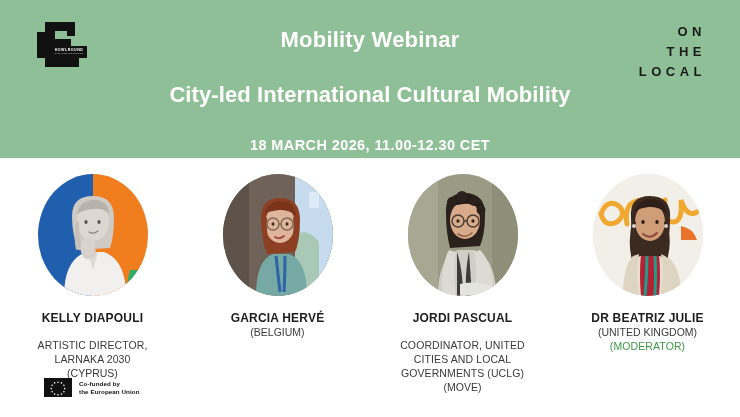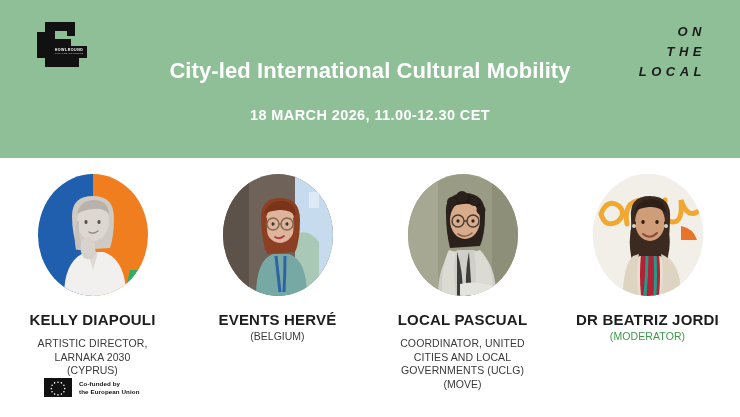--- a/index.html
+++ b/index.html
@@ -24,21 +24,21 @@
   .title-main{
     color:#ffffff;font-size:22px;font-weight:bold;letter-spacing:.2px;
     line-height:1.1;text-align:center;
   }
   .title-sub{
     color:#ffffff;font-size:22px;font-weight:bold;letter-spacing:.1px;
     line-height:1.1;text-align:center;margin-top:31px;
   }
   .title-date{
     color:#ffffff;font-size:14.5px;font-weight:bold;letter-spacing:.4px;
-    text-align:center;margin-top:24px;
+    text-align:center;margin-top:30px;
   }
 
   
   .howlround{
     position:absolute;left:37px;top:22px;width:50px;height:45px;
   }
   .hr-blk{position:absolute;background:#111111;}
   .hr-label{
     position:absolute;left:14px;top:24px;width:36px;height:12px;
     background:#111111;display:flex;flex-direction:column;
@@ -47,43 +47,43 @@
   .hr-label .l1{color:#ffffff;font-size:3.6px;font-weight:bold;letter-spacing:.5px;}
   .hr-label .l2{color:#cccccc;font-size:2.4px;letter-spacing:.3px;margin-top:1px;}
 
   
   .otm{
     position:absolute;right:34px;top:22px;
     display:flex;flex-direction:column;align-items:flex-end;
   }
   .otm div{
     color:#1a1a1a;font-size:13px;font-weight:bold;letter-spacing:4.5px;
-    line-height:1.55;text-indent:4.5px;font-style:italic;
+    line-height:1.55;text-indent:4.5px;
   }
 
   
   .speakers{
     position:absolute;left:0;top:158px;width:740px;height:259px;
     display:flex;
   }
   .speaker{
     flex:1 1 0;display:flex;flex-direction:column;align-items:center;
     padding-top:16px;box-sizing:border-box;
   }
   .avatar{
     width:110px;height:122px;border-radius:50%;overflow:hidden;
     position:relative;background:#e8e8e8;
   }
   .avatar svg{display:block;width:100%;height:100%;}
   .sp-name{
-    margin-top:15px;color:#1d1d1d;font-size:15px;font-weight:bold;
+    margin-top:15px;color:#1d1d1d;font-size:12px;font-weight:bold;
     letter-spacing:.2px;text-align:center;line-height:1.25;
   }
   .sp-role{
-    margin-top:7px;color:#3a3a3a;font-size:10.5px;letter-spacing:.1px;
+    margin-top:13px;color:#3a3a3a;font-size:10.5px;letter-spacing:.1px;
     text-align:center;line-height:1.32;max-width:160px;
   }
   .sp-country{
     color:#3a3a3a;font-size:10.5px;text-align:center;line-height:1.32;
   }
   .sp-mod{
     color:#3e9a49;font-size:10.5px;font-weight:normal;text-align:center;
     line-height:1.32;letter-spacing:.1px;
   }
 
@@ -114,20 +114,21 @@
       <div class="hr-blk" style="left:8px;top:36px;width:34px;height:9px;"></div>
       <div class="hr-blk" style="left:30px;top:0px;width:8px;height:14px;"></div>
       <div class="hr-blk" style="left:0px;top:10px;width:12px;height:26px;"></div>
       <div class="hr-label">
         <span class="l1">HOWLROUND</span>
         <span class="l2">THEATRE COMMONS</span>
       </div>
     </div>
 
     <div class="header-titles">
+      <div class="title-main">Mobility Webinar</div>
       <div class="title-sub">City-led International Cultural Mobility</div>
       <div class="title-date">18 MARCH 2026, 11.00-12.30 CET</div>
     </div>
 
     <div class="otm">
       <div>ON</div>
       <div>THE</div>
       <div>LOCAL</div>
     </div>
   </div>
@@ -180,21 +181,21 @@
             <path d="M42 42 Q38 58 42 76 L47 73 Q43 58 44 44 Z" fill="#8d3f23"></path>
             <circle cx="50" cy="50" r="6" fill="none" stroke="#7c6a4e" stroke-width="1.4"></circle>
             <circle cx="64" cy="50" r="6" fill="none" stroke="#7c6a4e" stroke-width="1.4"></circle>
             <line x1="56" y1="50" x2="58" y2="50" stroke="#7c6a4e" stroke-width="1.4"></line>
             <ellipse cx="50" cy="50" rx="1.5" ry="1.8" fill="#3b3028"></ellipse>
             <ellipse cx="64" cy="50" rx="1.5" ry="1.8" fill="#3b3028"></ellipse>
             <path d="M52 63 Q56 66 61 62" stroke="#a4453f" stroke-width="1.8" fill="none" stroke-linecap="round"></path>
           </g>
         </svg>
       </div>
-      <div class="sp-name">EVENTS HERVÉ</div>
+      <div class="sp-name">GARCIA HERVÉ</div>
       <div class="sp-country">(BELGIUM)</div>
       <div class="sp-mod"></div>
     </div>
 
     <div class="speaker">
       <div class="avatar">
         <svg viewBox="0 0 110 122">
           <rect x="0" y="0" width="110" height="122" fill="#9a9b84"></rect>
           <rect x="0" y="0" width="30" height="122" fill="#a7a894"></rect>
           <rect x="84" y="0" width="26" height="122" fill="#8e8f78"></rect>
@@ -214,21 +215,21 @@
             <line x1="56" y1="47" x2="59" y2="47" stroke="#473b33" stroke-width="1.4"></line>
             <ellipse cx="50" cy="47" rx="1.6" ry="1.8" fill="#2c231d"></ellipse>
             <ellipse cx="65" cy="47" rx="1.6" ry="1.8" fill="#2c231d"></ellipse>
             <path d="M50 60 Q57 65 64 59" stroke="#8d6048" stroke-width="1.6" fill="none" stroke-linecap="round"></path>
             <path d="M41 76 Q33 90 34 122 L48 122 Q44 96 48 78 Z" fill="#dbdbd4"></path>
             <path d="M72 76 Q86 90 85 122 L66 122 Q70 96 66 78 Z" fill="#dbdbd4"></path>
             <path d="M52 110 Q66 106 84 112 L84 122 L52 122 Z" fill="#e4e4de"></path>
           </g>
         </svg>
       </div>
-      <div class="sp-name">LOCAL PASCUAL</div>
+      <div class="sp-name">JORDI PASCUAL</div>
       <div class="sp-role">COORDINATOR, UNITED CITIES AND LOCAL GOVERNMENTS (UCLG)</div>
       <div class="sp-country">(MOVE)</div>
       <div class="sp-mod"></div>
     </div>
 
     <div class="speaker">
       <div class="avatar">
         <svg viewBox="0 0 110 122">
           <rect x="0" y="0" width="110" height="122" fill="#f2efe9"></rect>
           <path d="M8 40 Q14 24 26 32 Q34 40 24 48 Q12 54 8 40 Z" fill="none" stroke="#f0a830" stroke-width="5" stroke-linecap="round"></path>
@@ -248,21 +249,22 @@
             <ellipse cx="50" cy="48" rx="1.7" ry="1.9" fill="#2a1d15"></ellipse>
             <ellipse cx="64" cy="48" rx="1.7" ry="1.9" fill="#2a1d15"></ellipse>
             <path d="M50 60 Q57 66 64 59" stroke="#8e4a40" stroke-width="2" fill="none" stroke-linecap="round"></path>
             <circle cx="41" cy="52" r="2" fill="#d8d2c4"></circle>
             <circle cx="73" cy="52" r="2" fill="#d8d2c4"></circle>
             <path d="M40 82 Q30 92 30 122 L46 122 Q42 98 46 80 Z" fill="#ddd4c2"></path>
             <path d="M72 82 Q88 92 88 122 L68 122 Q72 98 68 80 Z" fill="#ddd4c2"></path>
           </g>
         </svg>
       </div>
-      <div class="sp-name">DR BEATRIZ JORDI</div>
+      <div class="sp-name">DR BEATRIZ JULIE</div>
+      <div class="sp-country">(UNITED KINGDOM)</div>
       <div class="sp-mod">(MODERATOR)</div>
     </div>
 
   </div>
 
   <div class="eu">
     <div class="eu-flag">
       <svg viewBox="0 0 28 19" style="display:block;width:28px;height:19px;">
         <rect x="0" y="0" width="28" height="19" fill="#111111"></rect>
         <g fill="#ffffff">

